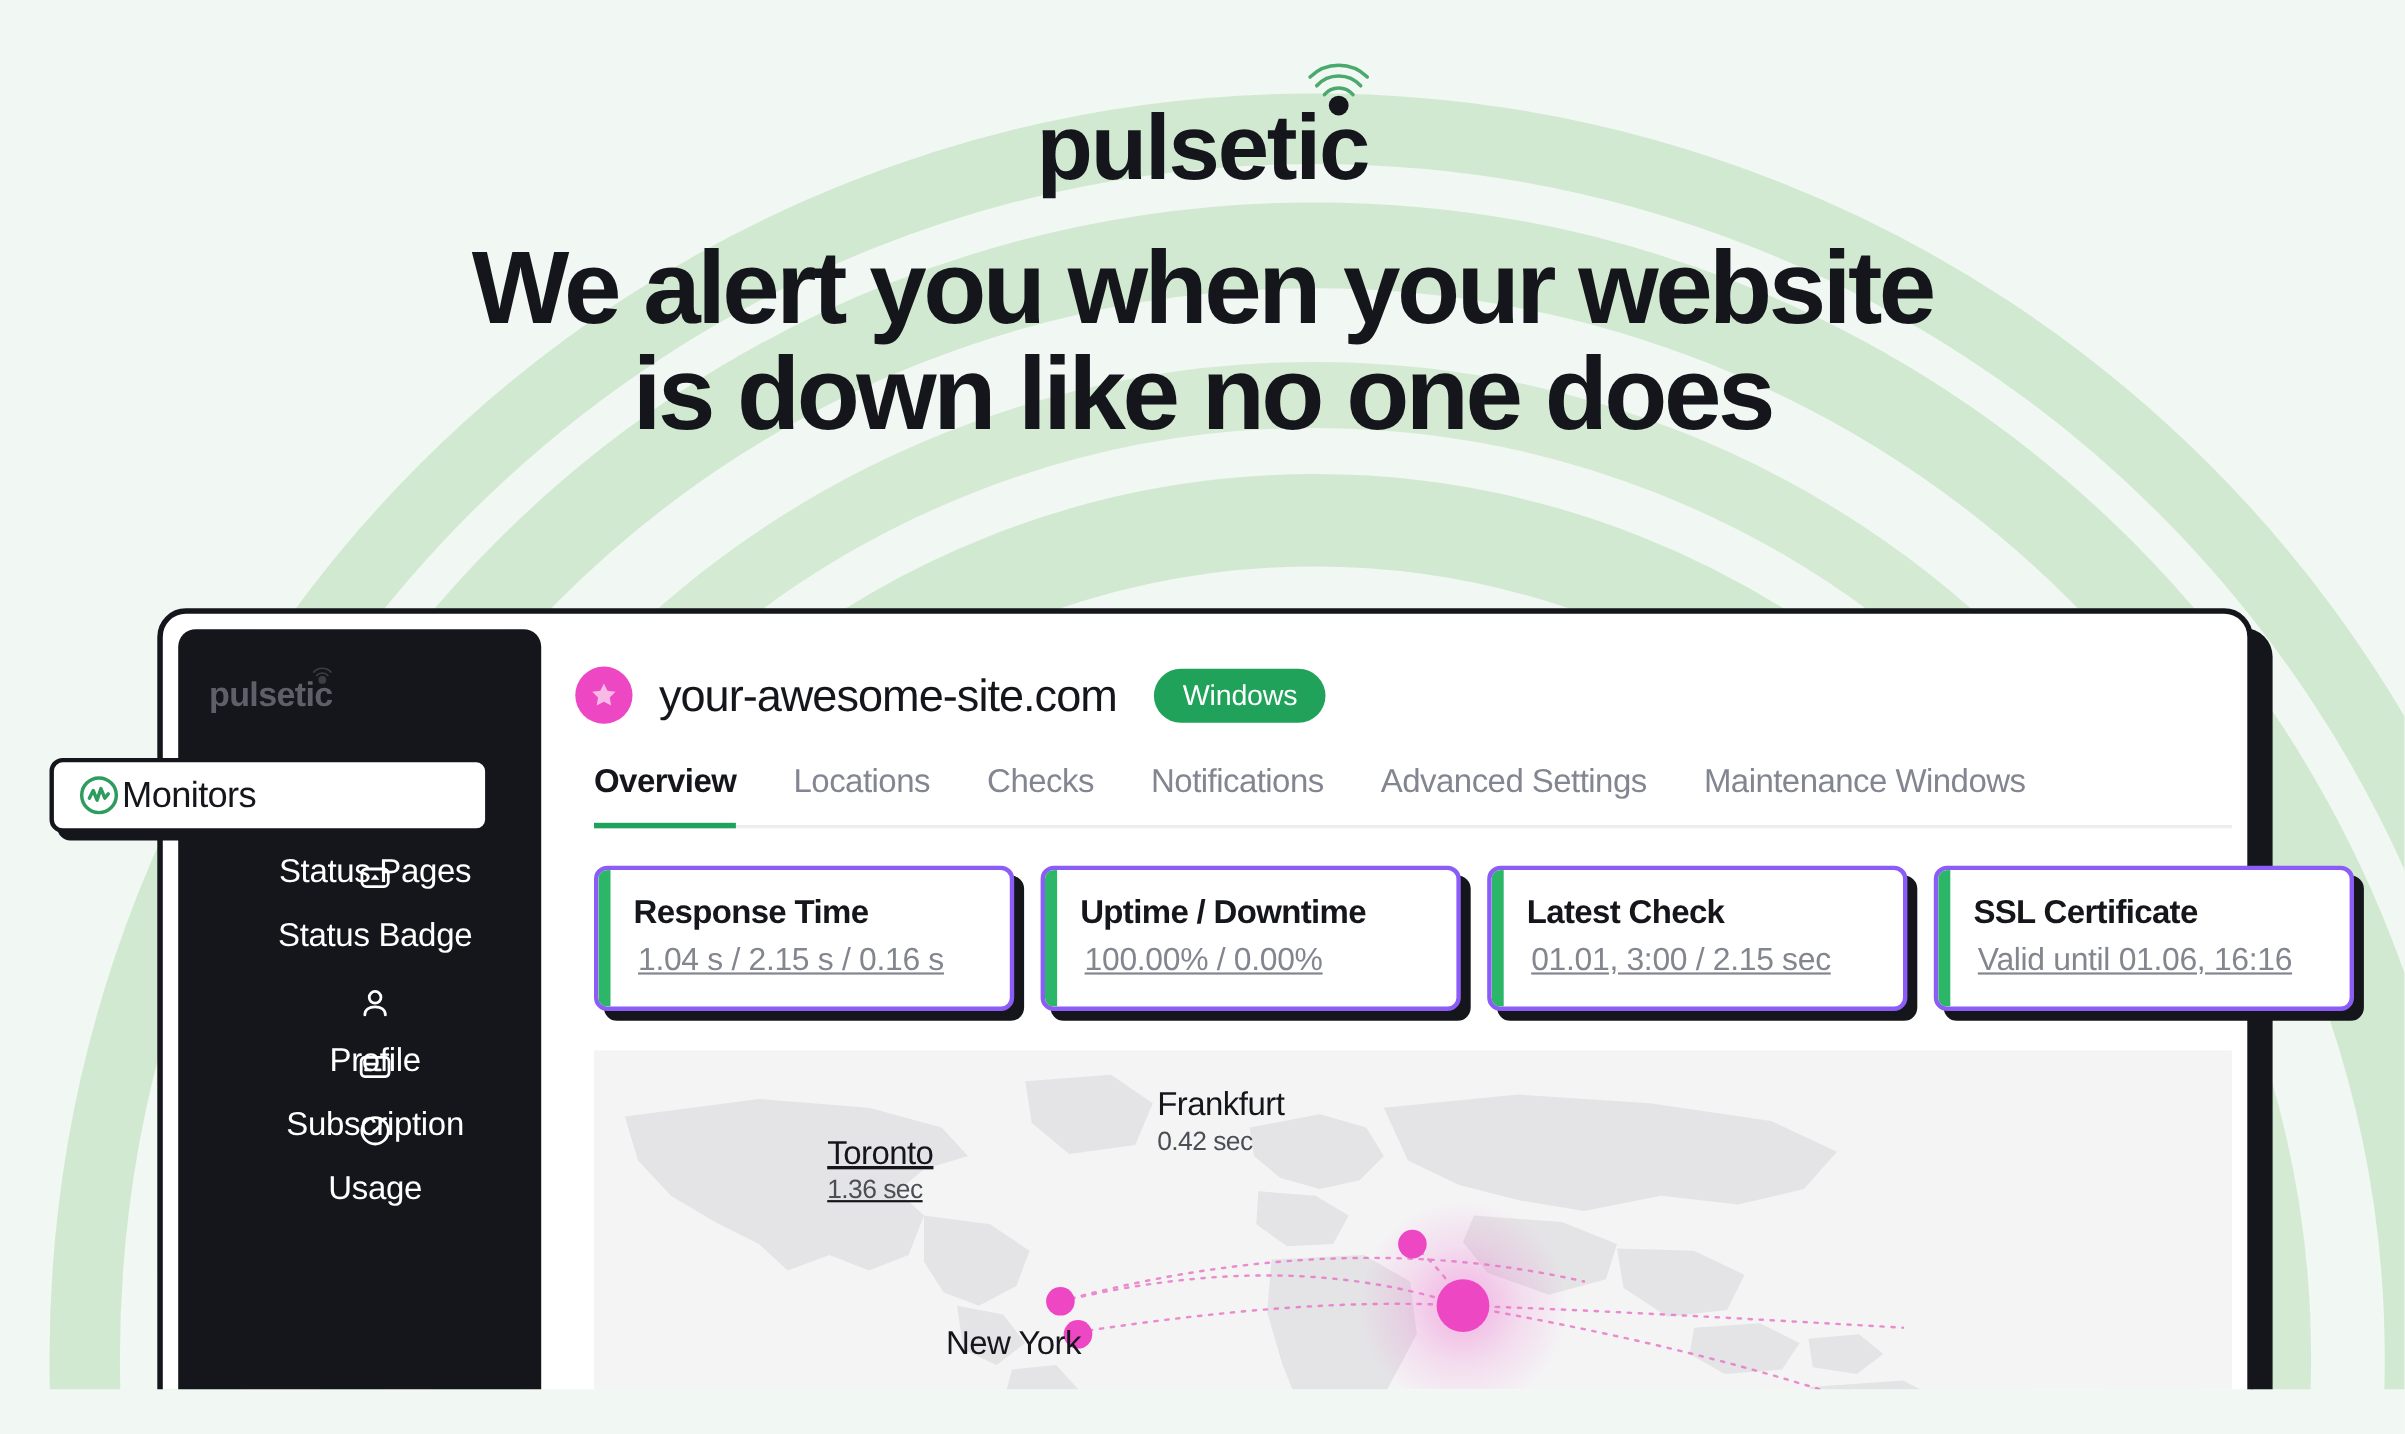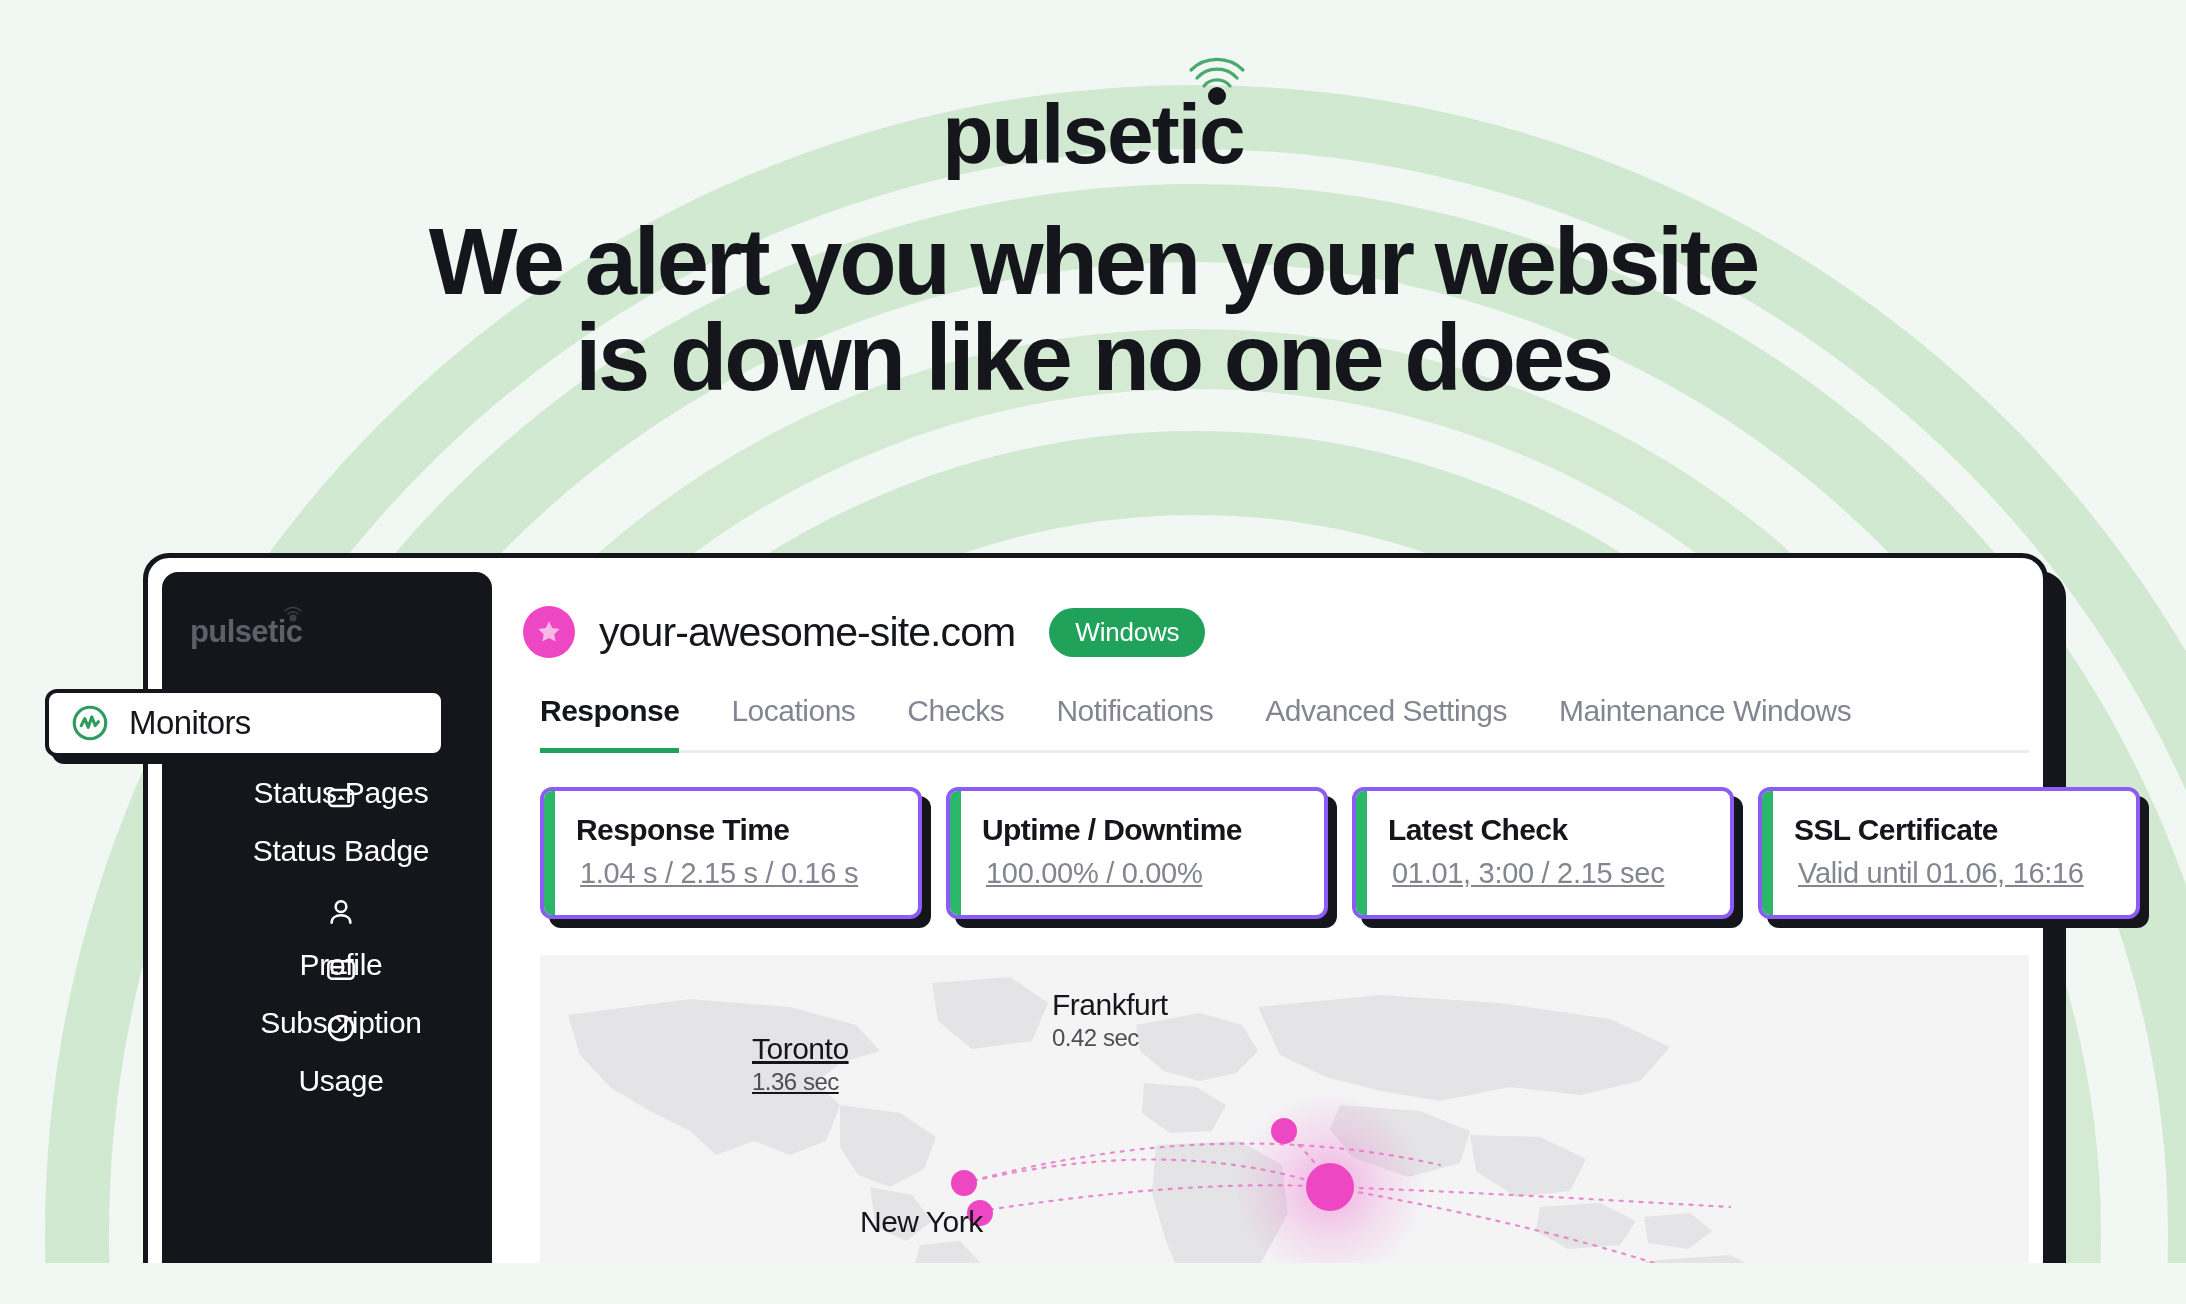--- a/index.html
+++ b/index.html
@@ -82,21 +82,21 @@
 
   
   #nav-monitors-active {
     position: absolute;
     left: -103px; top: 131px;
     width: 400px; height: 68px;
     background: #ffffff;
     border: 4px solid #15161c;
     border-radius: 12px;
     box-shadow: 7px 7px 0 0 #15161c;
-    display: flex; align-items: center; gap: 18px;
+    display: flex; align-items: center; 
     padding-left: 20px;
     z-index: 9;
   }
   #nav-monitors-active .label { font-size: 33px; color: #15161c; letter-spacing: -0.6px; }
 
   
   #main {
     position: absolute;
     left: 344px; top: 14px;
     right: 14px; bottom: 0;
@@ -267,21 +267,21 @@
           <div class="site-avatar">
             <svg width="30" height="30" viewBox="0 0 24 24">
               <path d="M12 3.4l2.6 5.3 5.9.85-4.25 4.15 1 5.85L12 16.8l-5.25 2.75 1-5.85L3.5 9.55l5.9-.85z" fill="#f7b9e6"></path>
             </svg>
           </div>
           <div class="site-title">your-awesome-site.com</div>
           <div class="status-badge">Windows</div>
         </div>
 
         <nav class="tabs">
-          <div class="tab active">Response</div>
+          <div class="tab active">Overview</div>
           <div class="tab">Locations</div>
           <div class="tab">Checks</div>
           <div class="tab">Notifications</div>
           <div class="tab">Advanced Settings</div>
           <div class="tab">Maintenance Windows</div>
         </nav>
 
         <div class="cards">
           <div class="stat-card">
             <div class="t">Response Time</div>

